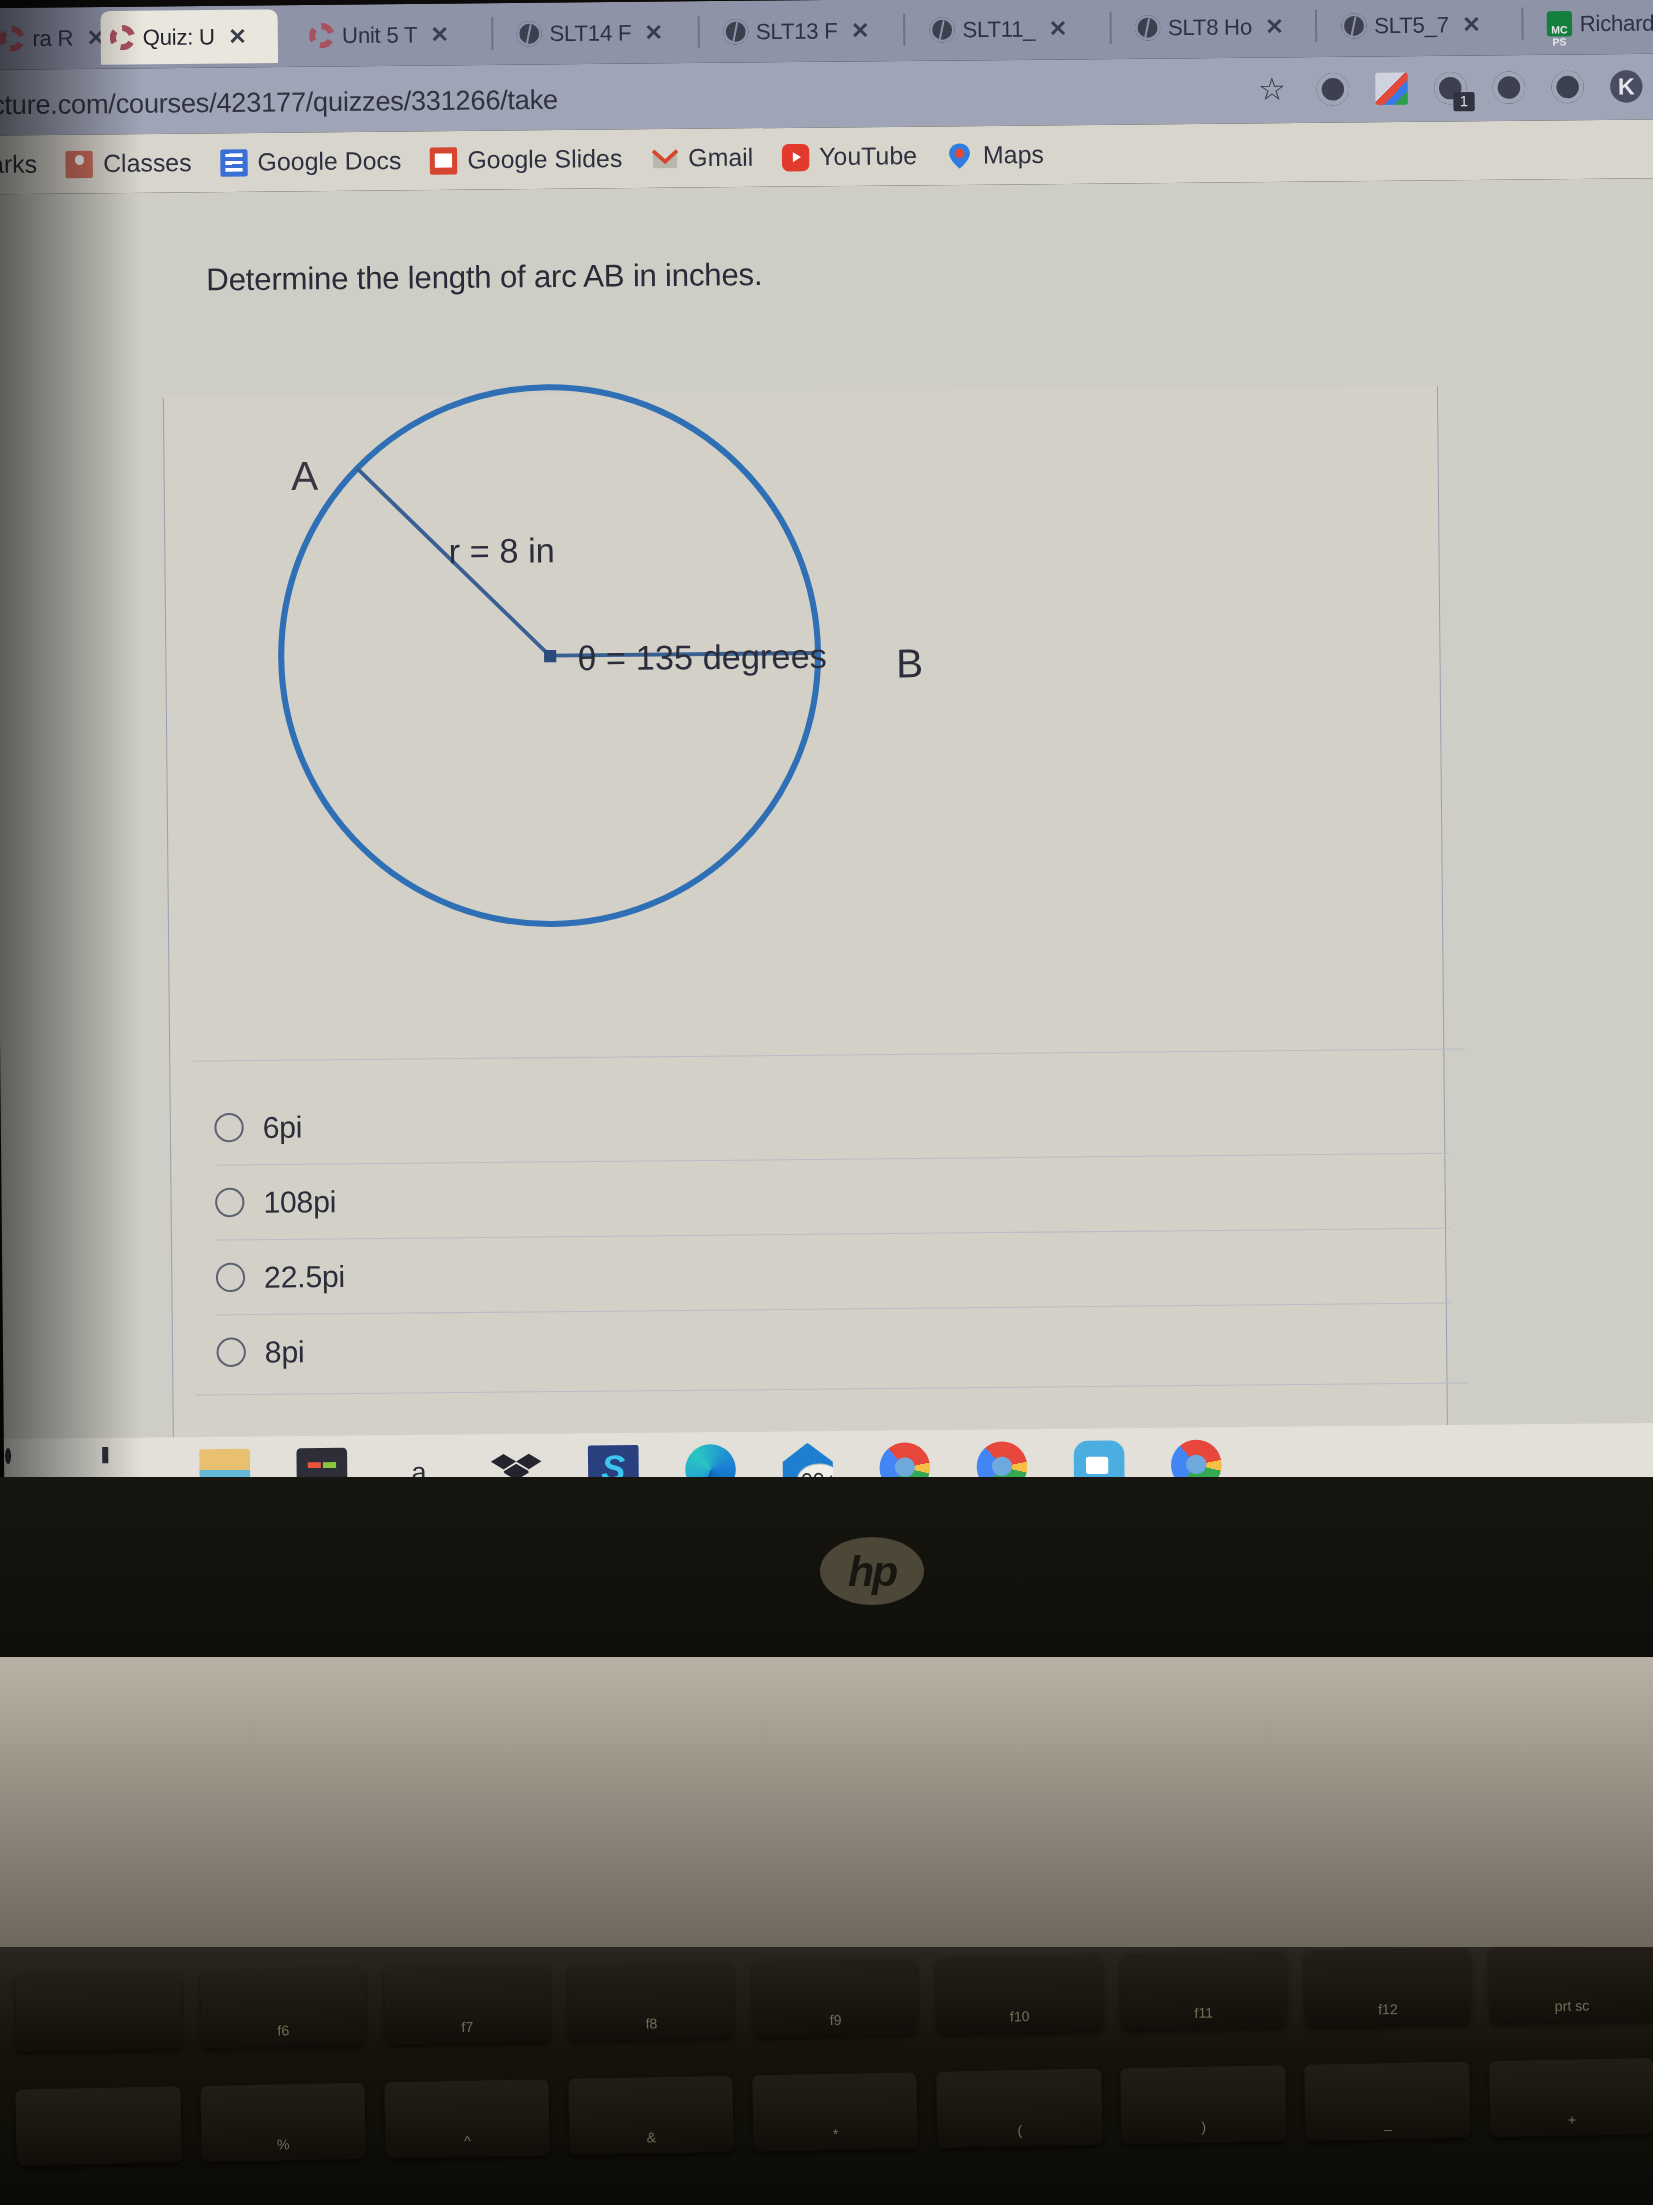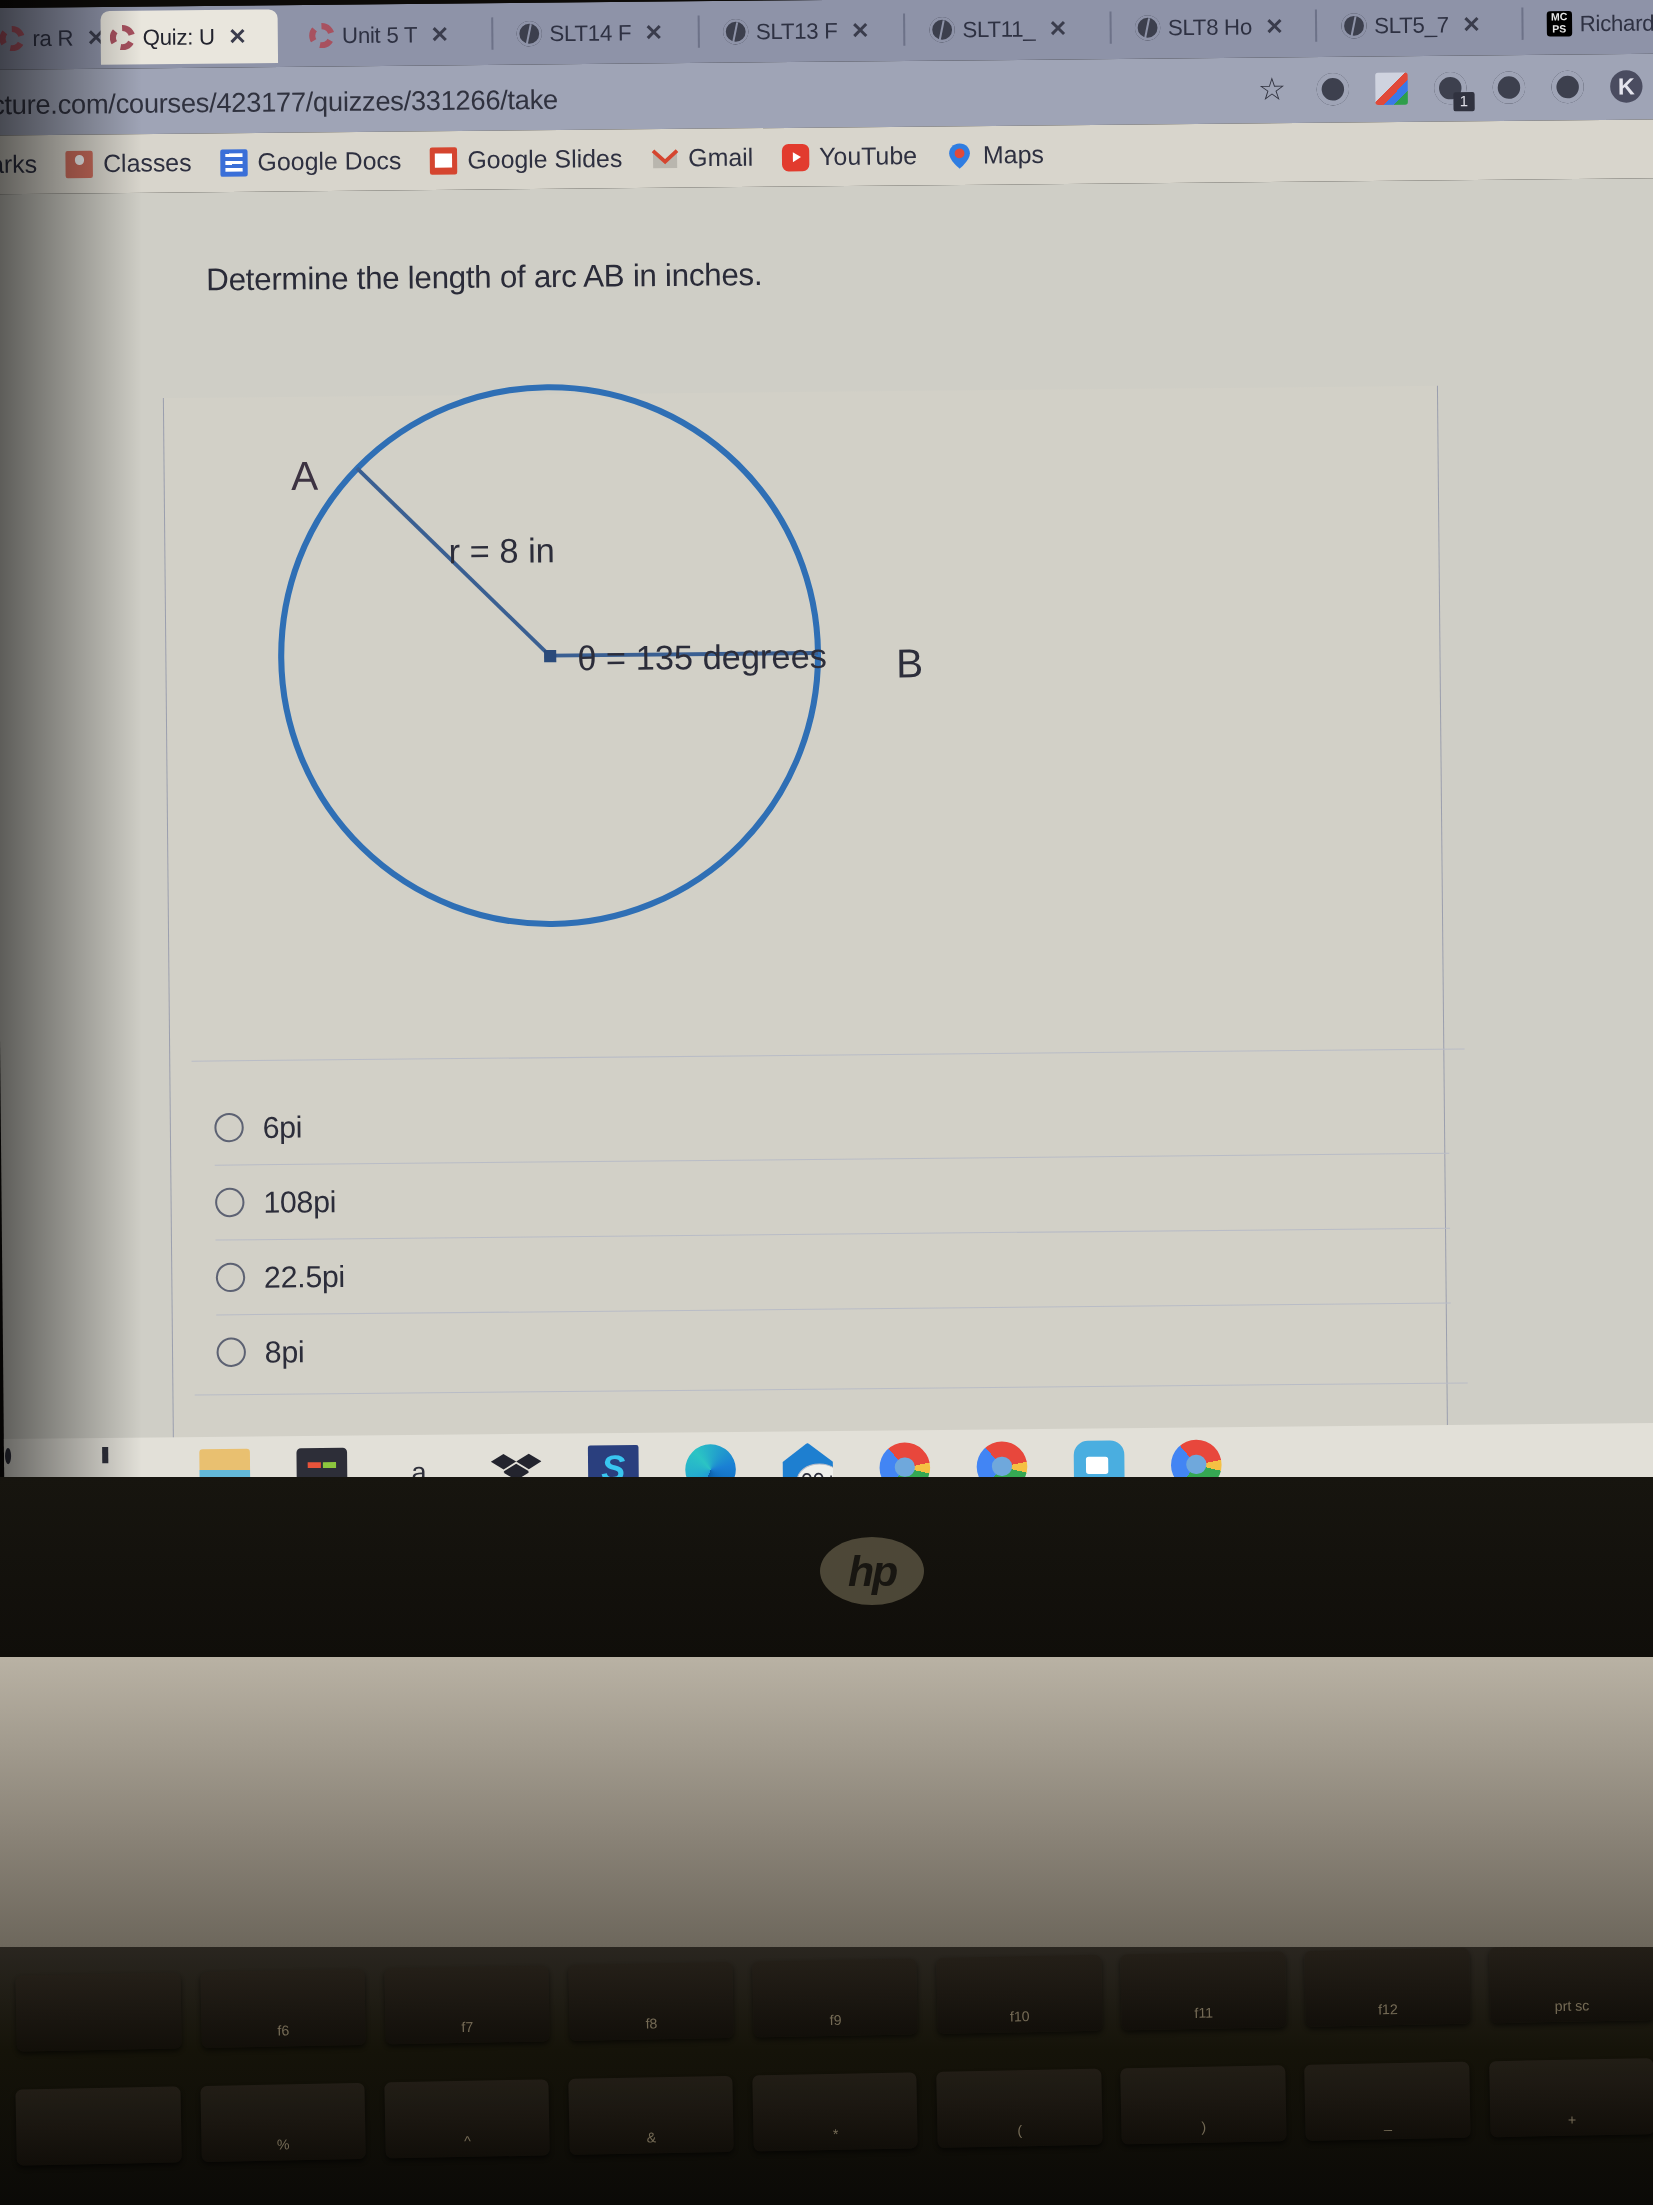--- a/index.html
+++ b/index.html
@@ -25,22 +25,22 @@
   .tab .label{font-size:22px;letter-spacing:-0.3px;}
   .tab .tabclose{font-size:22px;font-weight:bold;margin-left:5.5px;color:#3a3c4c;}
   .tabsep{position:absolute;top:14.2px;width:1.6px;height:32px;background:#6d7288;}
 
   
   .fav-canvas{border-radius:50%;border:6px dashed #a8515f;box-sizing:border-box;}
   
   .fav-globe{border-radius:50%;background:#3c3f4d;box-shadow:inset 0 0 0 2.7px #8e93a8;}
   .fav-globe:after{content:"";position:absolute;left:50%;top:2.2px;width:2.2px;height:21px;
                    background:#8e93a8;transform:translateX(-50%) rotate(12deg);}
-  .fav-mcps{border-radius:3.3px;background:#000000;color:#e6e6e6;font-size:10.4px;
-            line-height:12px;text-align:center;font-weight:bold;padding-top:0;
+  .fav-mcps{border-radius:3.3px;background:#15803d;color:#e6e6e6;font-size:10.4px;
+            line-height:12px;text-align:center;font-weight:bold;padding-top:13px;
             box-sizing:border-box;}
 
   .urlbar{position:absolute;left:-22px;top:61px;width:1717px;height:65px;
           background:#9fa4b6;display:flex;align-items:center;}
   .urltext{position:absolute;left:0px;top:81px;font-size:27px;color:#30323f;
            letter-spacing:-0.3px;white-space:nowrap;}
   .omnibox-icons{position:absolute;top:77px;right:22px;display:flex;align-items:center;gap:26px;}
   .oi{width:32px;height:32px;position:relative;color:#2f313e;}
   .star{font-size:31px;line-height:32px;}
   .ext{border-radius:50%;background:#3d404e;box-shadow:inset 0 0 0 4.9px #9fa4b6;}

